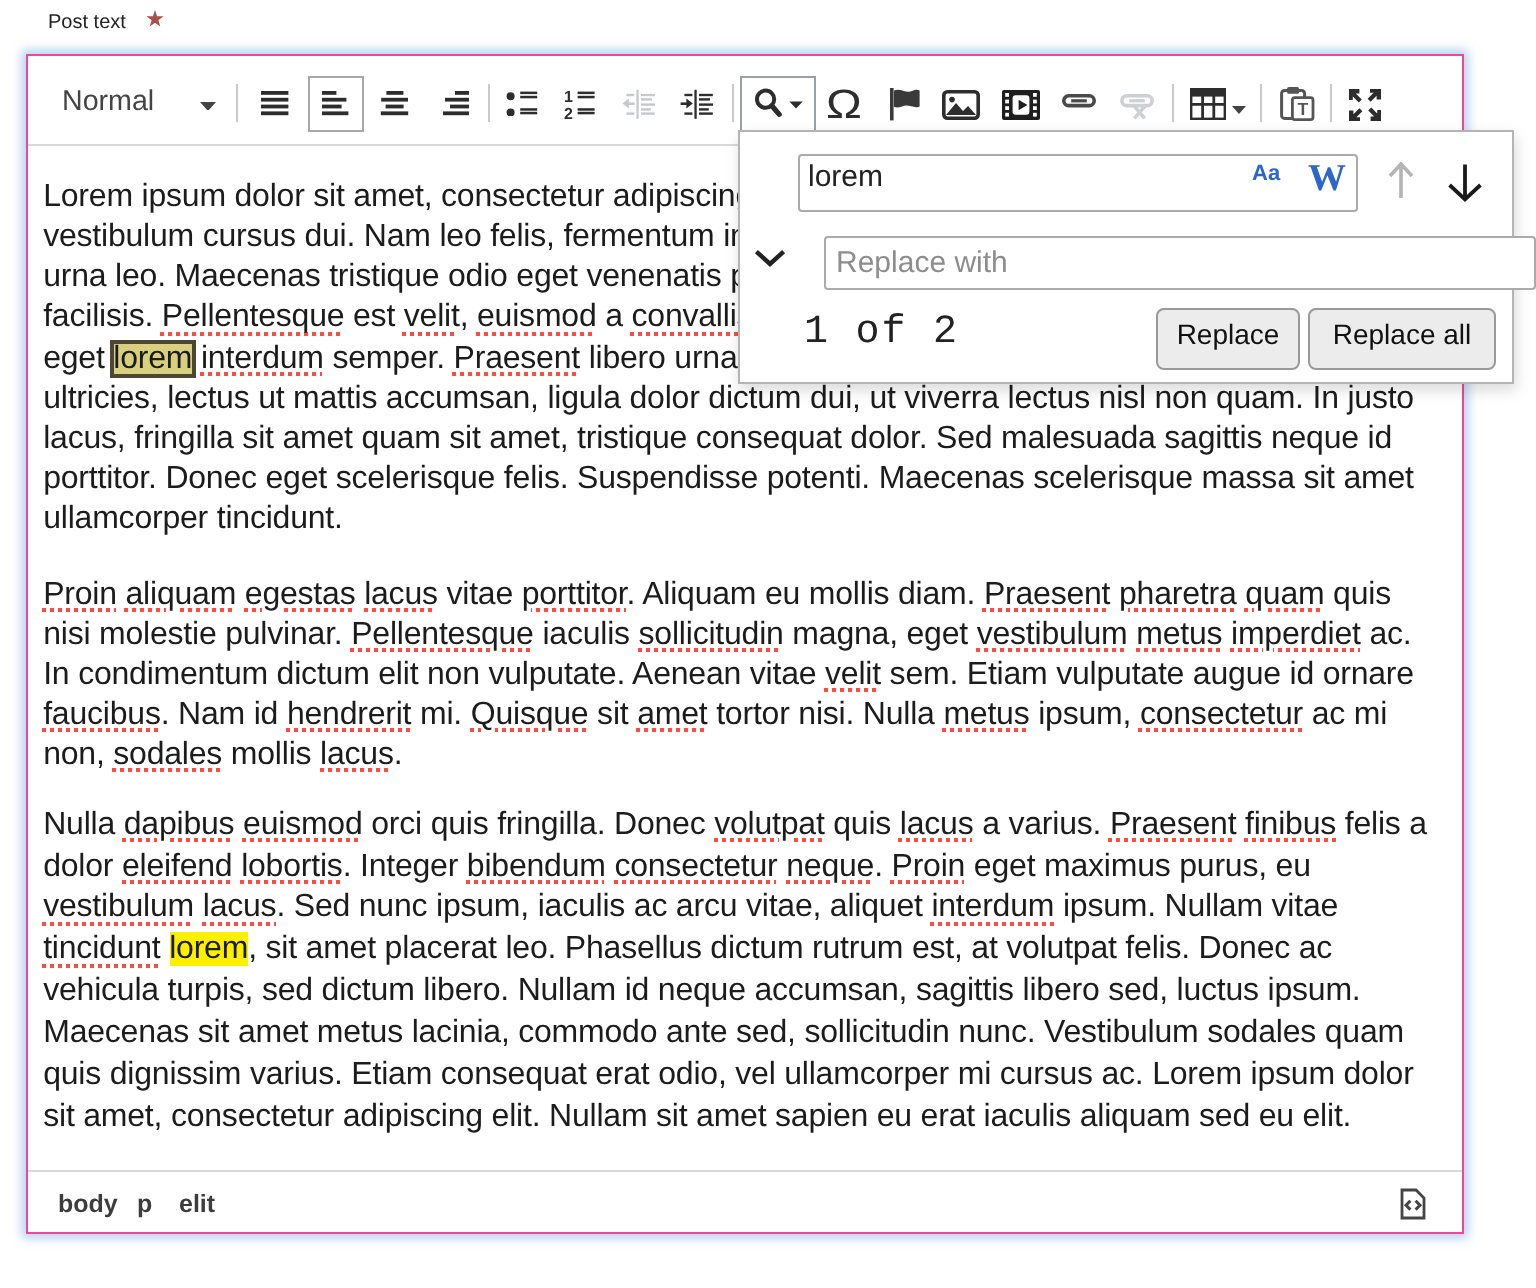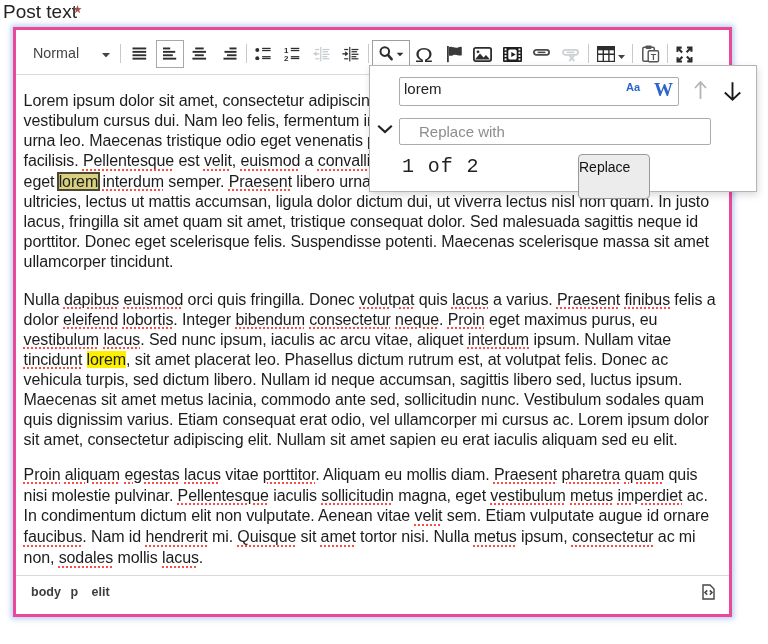--- a/index.html
+++ b/index.html
@@ -1,38 +1,38 @@
 <!DOCTYPE html>
 <html><head>
 <meta charset="utf-8">
 <style>
 *{margin:0;padding:0;box-sizing:border-box}
 html,body{width:768px;height:644px;background:#fff;font-family:"Liberation Sans",sans-serif;position:relative;overflow:hidden}
 .abs{position:absolute}
-.lbl{position:absolute;left:3px;top:2.8px;font-size:19px;line-height:17px;color:#232323}
-.editor{position:absolute;left:13px;top:27px;width:719px;height:590px;border:3px solid #ec4899;box-shadow:0 0 5px 2px rgba(120,170,225,.55);background:#fff;overflow:hidden}
+.lbl{position:absolute;left:24px;top:2.8px;font-size:10px;line-height:17px;color:#232323}
+.editor{position:absolute;left:13px;top:27px;width:719px;height:590px;border:1px solid #ec4899;box-shadow:0 0 5px 2px rgba(120,170,225,.55);background:#fff;overflow:hidden}
 .toolbar{position:absolute;left:0;top:0;width:717px;height:45px;border-bottom:1px solid #d9d9d9;background:#fff}
 .content{position:absolute;left:0;top:45px;width:717px;height:512px;background:#fff;overflow:hidden;font-size:16px;line-height:20.2px;color:#1c1c1c;letter-spacing:-0.105px}
 .content p{white-space:nowrap;margin:0 0 17px 0;padding:0 0 0 7.6px}
 .content p:first-child{padding-top:15.8px}
 .content p:nth-child(2){line-height:20px;margin-bottom:15.2px}
 .content p:nth-child(3){line-height:20.82px}
-.statusbar{position:absolute;left:0;top:545px;width:717px;height:31px;border-top:1px solid #d9d9d9;background:#fff}
+.statusbar{position:absolute;left:0;top:557px;width:717px;height:31px;border-top:1px solid #d9d9d9;background:#fff}
 .crumb{position:absolute;font-weight:bold;font-size:12.5px;color:#3d3d3d;top:9px}
 .sp{text-decoration:underline dotted #fb4d44;text-decoration-thickness:2px;text-underline-offset:2.5px}
 .cur{display:inline-block;height:15px;line-height:15px;background:#d8d07e;outline:2px solid #4b4734;letter-spacing:-0.105px}
 .hl{background:#fcf000}
 
 .tsep{position:absolute;width:1px;height:19px;top:14px;background:#c9c9c9}
 .tbox{position:absolute;border:1px solid #a8a8a8;background:#fff}
 .ticon{position:absolute}
 
 .popup{position:absolute;left:369px;top:65px;width:388px;height:127px;background:#fff;border:1px solid #b4b4b4;box-shadow:1px 3px 7px rgba(0,0,0,.15)}
 .inp{position:absolute;border:1px solid #ababab;border-radius:2px;background:#fff;font-size:15px;color:#222;line-height:27px}
-.btn{position:absolute;height:45px;background:#ececec;border:1px solid #999;border-radius:4px;font-size:14px;color:#111;line-height:25px}
+.btn{position:absolute;height:31px;background:#ececec;border:1px solid #999;border-radius:4px;font-size:14px;color:#111;text-align:center;line-height:25px}
 </style>
 </head>
 <body>
 <div class="lbl">Post text</div>
 <svg class="abs" style="left:73px;top:4.6px" width="9" height="9" viewBox="0 0 24 24">
     <path fill="#a8504c" d="M12 0l2.8 8.2 8.6.2-6.9 5.2 2.5 8.3L12 16.9 5 21.9l2.5-8.3L.6 8.4l8.6-.2z"></path>
   </svg>
 
 <div class="editor">
   <div class="toolbar">
@@ -200,33 +200,33 @@
   <div class="content">
     <p>Lorem ipsum dolor sit amet, consectetur adipiscing elit. Cras molestie<br>
 vestibulum cursus dui. Nam leo felis, fermentum in tristique sit amet,<br>
 urna leo. Maecenas tristique odio eget venenatis porttitor. Duis nec<br>
 facilisis. <span class="sp">Pellentesque</span> est <span class="sp">velit</span>, <span class="sp">euismod</span> a <span class="sp">convallis</span> quis, feugiat sed<br>
 eget <span class="cur">lorem</span> <span class="sp">interdum</span> semper. <span class="sp">Praesent</span> libero urna, mattis eget<br>
 ultricies, lectus ut mattis accumsan, ligula dolor dictum dui, ut viverra lectus nisl non quam. In justo<br>
 lacus, fringilla sit amet quam sit amet, tristique consequat dolor. Sed malesuada sagittis neque id<br>
 porttitor. Donec eget scelerisque felis. Suspendisse potenti. Maecenas scelerisque massa sit amet<br>
 ullamcorper tincidunt.</p>
+    <p><span class="sp">Proin</span> <span class="sp">aliquam</span> <span class="sp">egestas</span> <span class="sp">lacus</span> vitae <span class="sp">porttitor</span>. Aliquam eu mollis diam. <span class="sp">Praesent</span> <span class="sp">pharetra</span> <span class="sp">quam</span> quis<br>
+nisi molestie pulvinar. <span class="sp">Pellentesque</span> iaculis <span class="sp">sollicitudin</span> magna, eget <span class="sp">vestibulum</span> <span class="sp">metus</span> <span class="sp">imperdiet</span> ac.<br>
+In condimentum dictum elit non vulputate. Aenean vitae <span class="sp">velit</span> sem. Etiam vulputate augue id ornare<br>
+<span class="sp">faucibus</span>. Nam id <span class="sp">hendrerit</span> mi. <span class="sp">Quisque</span> sit <span class="sp">amet</span> tortor nisi. Nulla <span class="sp">metus</span> ipsum, <span class="sp">consectetur</span> ac mi<br>
+non, <span class="sp">sodales</span> mollis <span class="sp">lacus</span>.</p>
     <p>Nulla <span class="sp">dapibus</span> <span class="sp">euismod</span> orci quis fringilla. Donec <span class="sp">volutpat</span> quis <span class="sp">lacus</span> a varius. <span class="sp">Praesent</span> <span class="sp">finibus</span> felis a<br>
 dolor <span class="sp">eleifend</span> <span class="sp">lobortis</span>. Integer <span class="sp">bibendum</span> <span class="sp">consectetur</span> <span class="sp">neque</span>. <span class="sp">Proin</span> eget maximus purus, eu<br>
 <span class="sp">vestibulum</span> <span class="sp">lacus</span>. Sed nunc ipsum, iaculis ac arcu vitae, aliquet <span class="sp">interdum</span> ipsum. Nullam vitae<br>
 <span class="sp">tincidunt</span> <span class="hl">lorem</span>, sit amet placerat leo. Phasellus dictum rutrum est, at volutpat felis. Donec ac<br>
 vehicula turpis, sed dictum libero. Nullam id neque accumsan, sagittis libero sed, luctus ipsum.<br>
 Maecenas sit amet metus lacinia, commodo ante sed, sollicitudin nunc. Vestibulum sodales quam<br>
 quis dignissim varius. Etiam consequat erat odio, vel ullamcorper mi cursus ac. Lorem ipsum dolor<br>
 sit amet, consectetur adipiscing elit. Nullam sit amet sapien eu erat iaculis aliquam sed eu elit.</p>
-    <p><span class="sp">Proin</span> <span class="sp">aliquam</span> <span class="sp">egestas</span> <span class="sp">lacus</span> vitae <span class="sp">porttitor</span>. Aliquam eu mollis diam. <span class="sp">Praesent</span> <span class="sp">pharetra</span> <span class="sp">quam</span> quis<br>
-nisi molestie pulvinar. <span class="sp">Pellentesque</span> iaculis <span class="sp">sollicitudin</span> magna, eget <span class="sp">vestibulum</span> <span class="sp">metus</span> <span class="sp">imperdiet</span> ac.<br>
-In condimentum dictum elit non vulputate. Aenean vitae <span class="sp">velit</span> sem. Etiam vulputate augue id ornare<br>
-<span class="sp">faucibus</span>. Nam id <span class="sp">hendrerit</span> mi. <span class="sp">Quisque</span> sit <span class="sp">amet</span> tortor nisi. Nulla <span class="sp">metus</span> ipsum, <span class="sp">consectetur</span> ac mi<br>
-non, <span class="sp">sodales</span> mollis <span class="sp">lacus</span>.</p>
   </div>
 
   <div class="statusbar">
     <span class="crumb" style="left:15px">body</span>
     <span class="crumb" style="left:54.5px">p</span>
     <span class="crumb" style="left:75.5px">elit</span>
     <svg class="abs" style="left:686px;top:8px" width="13" height="16" viewBox="0 0 13 16">
       <path d="M1 1h7l4 4v10H1z" fill="none" stroke="#444" stroke-width="1.4"></path>
       <path d="M5.2 6.4 L3 8.6 L5.2 10.8" fill="none" stroke="#444" stroke-width="1.5"></path>
       <path d="M7.8 6.4 L10 8.6 L7.8 10.8" fill="none" stroke="#444" stroke-width="1.5"></path>
@@ -240,16 +240,17 @@
   <div class="abs" style="left:284px;top:14.2px;font-weight:bold;font-size:19px;line-height:19px;color:#2b66cc;font-family:'Liberation Serif',serif">W</div>
   <svg class="abs" style="left:324px;top:15px" width="13" height="19" viewBox="0 0 13 19">
     <path d="M6.5 18V1M1 7L6.5 1L12 7" fill="none" stroke="#b4b4b4" stroke-width="1.8"></path>
   </svg>
   <svg class="abs" style="left:352.8px;top:14.6px" width="19" height="20" viewBox="0 0 19 20">
     <path d="M9.5 1.2v17.5M1.8 11.5L9.5 18.7L17.2 11.5" fill="none" stroke="#1a1a1a" stroke-width="1.9"></path>
   </svg>
   <svg class="abs" style="left:6.5px;top:57.8px" width="16" height="10" viewBox="0 0 16 10">
     <path d="M1.2 1.8L8 8L14.8 1.8" fill="none" stroke="#222" stroke-width="2.2"></path>
   </svg>
-  <div class="inp" style="left:29px;top:52px;width:312px;height:27px;line-height:25px;padding-left:19px;color:#8d8d8d">Replace with</div>
+  <div class="inp" style="left:42px;top:52px;width:356px;height:27px;line-height:25px;padding-left:5px;color:#8d8d8d">Replace with</div>
   <div class="abs" style="left:32px;top:91.5px;font-family:'Liberation Mono',monospace;font-size:20px;line-height:17px;letter-spacing:0.9px;color:#222">1 of 2</div>
   <div class="btn" style="left:208px;top:88px;width:72px">Replace</div>
+  <div class="btn" style="left:284px;top:88px;width:94px">Replace all</div>
 </div>
 
 </body></html>

